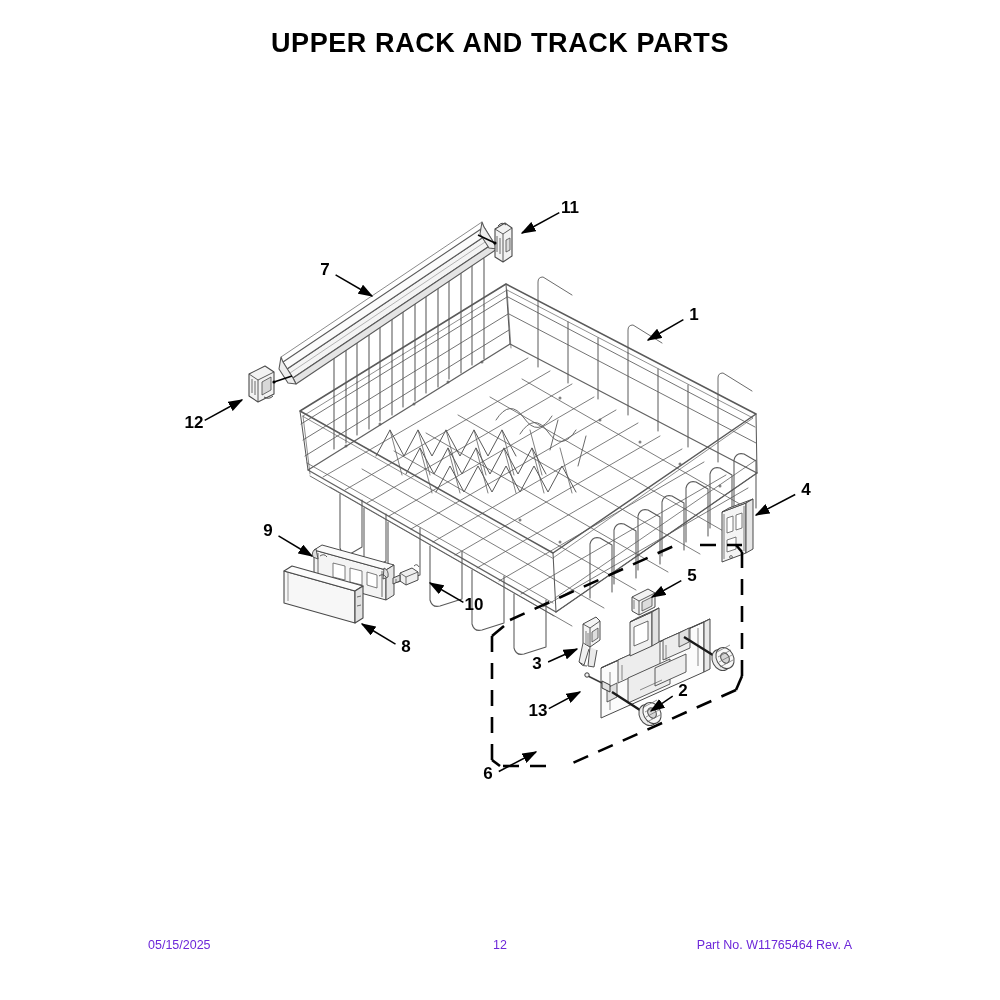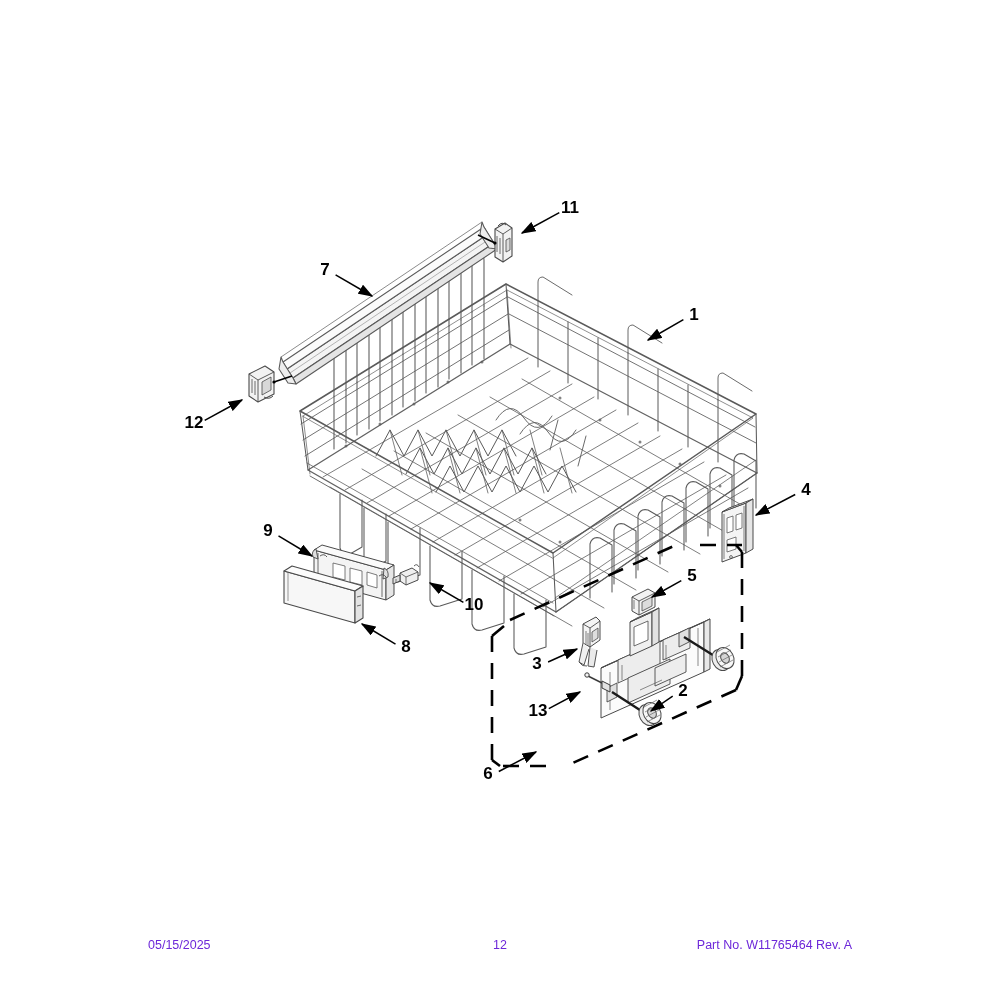--- a/index.html
+++ b/index.html
@@ -53,20 +53,21 @@
     font-weight: bold;
     fill: #000;
     font-family: "Liberation Sans", sans-serif;
   }
 </style>
 </head>
 <body>
 
 <div id="page">
 
+  <div id="page-title">UPPER RACK AND TRACK PARTS</div>
 
   <svg id="diagram" viewBox="0 0 1000 1000">
     <defs>
       <marker id="arrowhead" markerWidth="10" markerHeight="7" refX="9" refY="3.5" orient="auto">
         <polygon points="0 0, 10 3.5, 0 7" fill="#000"></polygon>
       </marker>
       <g id="tine-tall">
         <path d="M0,0 L0,-46 q0.5,-5 5,-5.5 q4.5,-0.5 5.5,4 L11,-2" fill="none"></path>
       </g>
     </defs>

